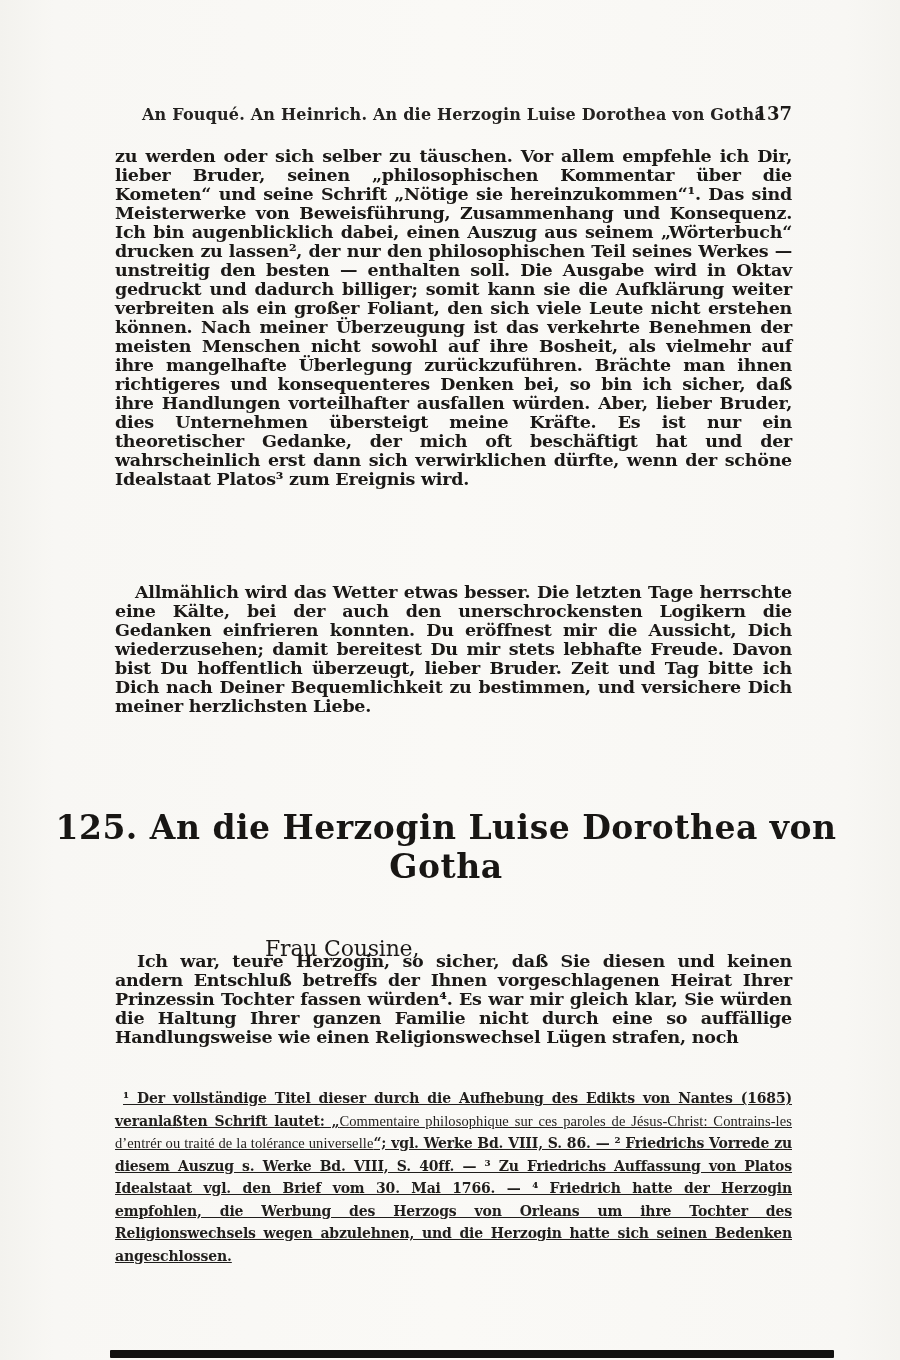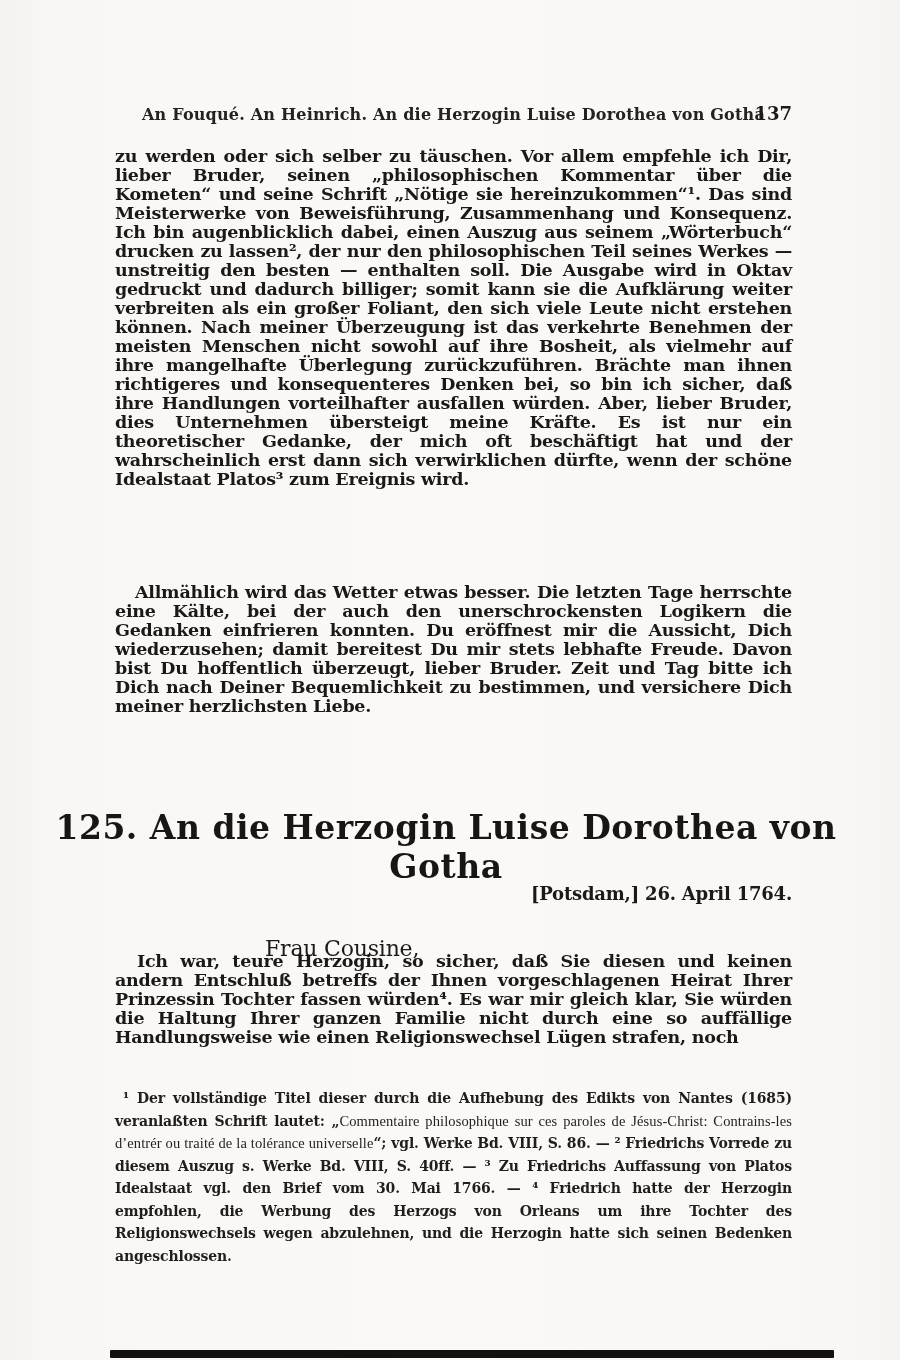--- a/index.html
+++ b/index.html
@@ -80,20 +80,21 @@
   
   .footnotes {
     top: 1087px;
     font-size: 14px;
     font-weight: bold;
     line-height: 22.5px;
     letter-spacing: -0.15px;
     text-align: justify;
     text-indent: 8px;
     color: #201e1c;
+    text-decoration: underline;
   }
   .footnotes .antiqua {
     font-family: "Liberation Serif", serif;
     font-weight: normal;
     font-size: 14.5px;
     letter-spacing: 0.1px;
   }
 
   
   .scan-bar {
@@ -114,21 +115,20 @@
   <div class="blk running-head">An Fouqué. An Heinrich. An die Herzogin Luise Dorothea von Gotha</div>
 
   <div class="page-number">137</div>
 
   <p class="blk body-par par-a">zu werden oder sich selber zu täuschen. Vor allem empfehle ich Dir, lieber Bruder, seinen „philosophischen Kommentar über die Kometen“ und seine Schrift „Nötige sie hereinzukommen“¹. Das sind Meisterwerke von Beweisführung, Zusammenhang und Konsequenz. Ich bin augenblicklich dabei, einen Auszug aus seinem „Wörterbuch“ drucken zu lassen², der nur den philosophischen Teil seines Werkes — unstreitig den besten — enthalten soll. Die Ausgabe wird in Oktav gedruckt und dadurch billiger; somit kann sie die Aufklärung weiter verbreiten als ein großer Foliant, den sich viele Leute nicht erstehen können. Nach meiner Überzeugung ist das verkehrte Benehmen der meisten Menschen nicht sowohl auf ihre Bosheit, als vielmehr auf ihre mangelhafte Überlegung zurückzuführen. Brächte man ihnen richtigeres und konsequenteres Denken bei, so bin ich sicher, daß ihre Handlungen vorteilhafter ausfallen würden. Aber, lieber Bruder, dies Unternehmen übersteigt meine Kräfte. Es ist nur ein theoretischer Gedanke, der mich oft beschäftigt hat und der wahrscheinlich erst dann sich verwirklichen dürfte, wenn der schöne Idealstaat Platos³ zum Ereignis wird.</p>
 
   <p class="blk body-par par-b">Allmählich wird das Wetter etwas besser. Die letzten Tage herrschte eine Kälte, bei der auch den unerschrockensten Logikern die Gedanken einfrieren konnten. Du eröffnest mir die Aussicht, Dich wiederzusehen; damit bereitest Du mir stets lebhafte Freude. Davon bist Du hoffentlich überzeugt, lieber Bruder. Zeit und Tag bitte ich Dich nach Deiner Bequemlichkeit zu bestimmen, und versichere Dich meiner herzlichsten Liebe.</p>
 
   <div class="letter-heading">125. An die Herzogin Luise Dorothea von Gotha</div>
 
-  <div class="blk dateline">[Potsdam,] 26. April 1764.</div>
 
   <div class="salutation">Frau Cousine,</div>
 
   <p class="blk body-par par-c">Ich war, teure Herzogin, so sicher, daß Sie diesen und keinen andern Entschluß betreffs der Ihnen vorgeschlagenen Heirat Ihrer Prinzessin Tochter fassen würden⁴. Es war mir gleich klar, Sie würden die Haltung Ihrer ganzen Familie nicht durch eine so auffällige Handlungsweise wie einen Religionswechsel Lügen strafen, noch</p>
 
   <div class="blk footnotes"><span>¹ Der vollständige Titel dieser durch die Aufhebung des Edikts von Nantes (1685) veranlaßten Schrift lautet: „</span><span class="antiqua">Commentaire philosophique sur ces paroles de Jésus-Christ: Contrains-les d’entrér ou traité de la tolérance universelle</span><span>“; vgl. Werke Bd. VIII, S. 86. — ² Friedrichs Vorrede zu diesem Auszug s. Werke Bd. VIII, S. 40ff. — ³ Zu Friedrichs Auffassung von Platos Idealstaat vgl. den Brief vom 30. Mai 1766. — ⁴ Friedrich hatte der Herzogin empfohlen, die Werbung des Herzogs von Orleans um ihre Tochter des Religionswechsels wegen abzulehnen, und die Herzogin hatte sich seinen Bedenken angeschlossen.</span></div>
 
   <div class="scan-bar"></div>
 
 </div>

